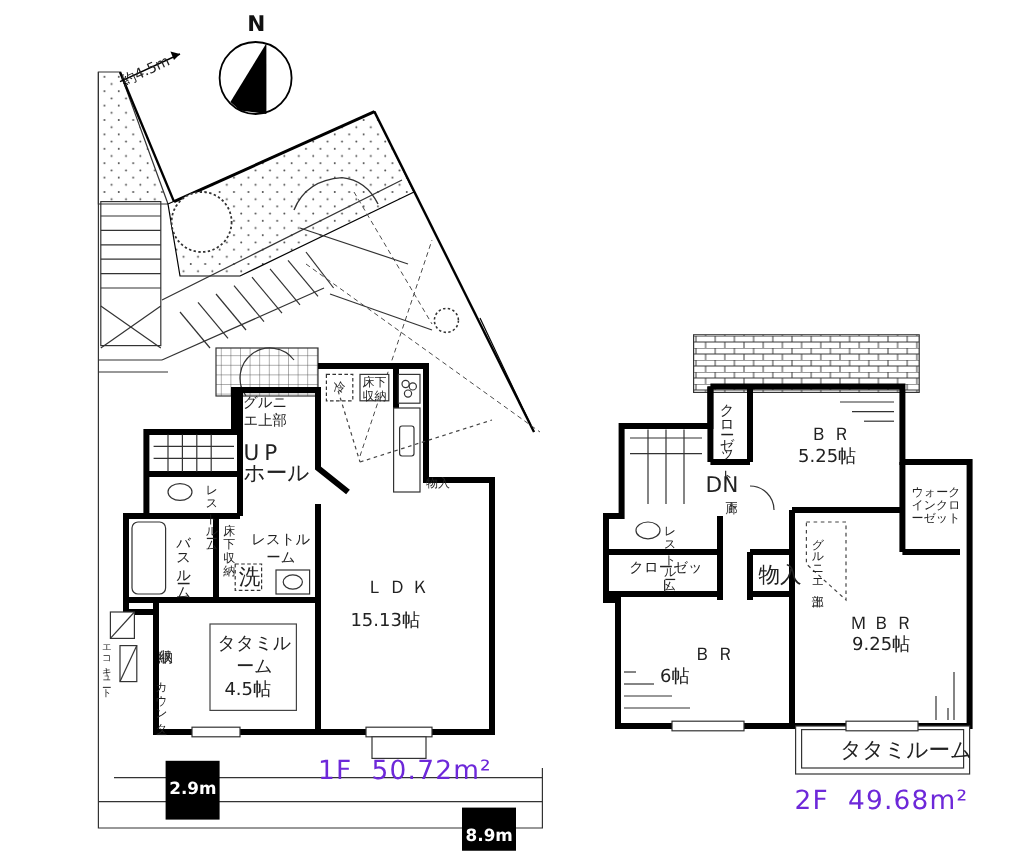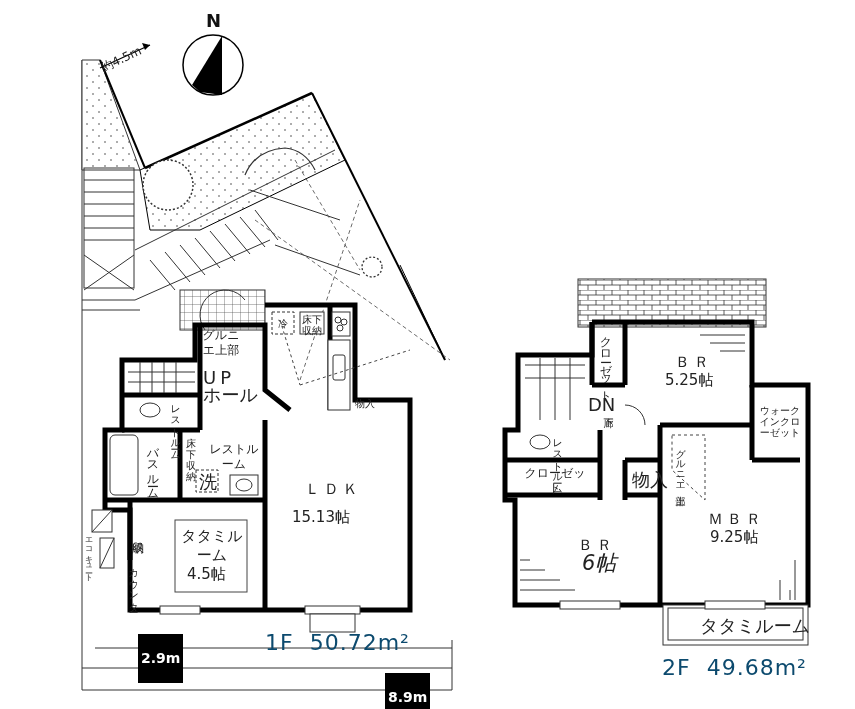--- a/index.html
+++ b/index.html
@@ -2,21 +2,21 @@
 <html><head>
 <meta charset="utf-8">
 <style>
   html,body{margin:0;padding:0;background:#ffffff;}
   body{width:855px;height:709px;position:relative;overflow:hidden;font-family:"DejaVu Sans","Liberation Sans",sans-serif;color:#111;}
   svg{position:absolute;left:0;top:0;}
   .lbl{position:absolute;font-size:18px;line-height:15px;text-align:center;color:#222;white-space:nowrap;}
   .lbl.v{writing-mode:vertical-rl;text-orientation:upright;font-size:12px;letter-spacing:0;}
   .lbl.small{font-size:10px;line-height:11px;}
   .lbl.big{font-size:15px;letter-spacing:4px;}
-  .area{position:absolute;font-size:22px;color:#0c4a6e;letter-spacing:1px;}
+  .area{position:absolute;font-size:22px;color:#6d28d9;letter-spacing:1px;}
   .dim{position:absolute;background:#000;color:#fff;font-size:14px;font-weight:bold;padding:18px 3px;line-height:13px;}
   .northN{position:absolute;font-size:18px;font-weight:bold;}
 </style>
 </head>
 <body>
 
 <svg width="855" height="709" viewBox="0 0 855 709">
   <defs>
     <pattern id="dots" width="12" height="12" patternUnits="userSpaceOnUse">
       <rect width="12" height="12" fill="#fff"></rect>
@@ -226,15 +226,15 @@
 <div class="lbl" style="left:588px;top:397px;width:14px;white-space:normal;">DN</div>
 <div class="lbl v small" style="left:603px;top:396px;height:28px;">廊下</div>
 <div class="lbl v small" style="left:552px;top:432px;height:28px;">レストルーム</div>
 <div class="lbl" style="left:520px;top:466px;width:70px;white-space:normal;font-size:12px;">クローゼット</div>
 <div class="lbl" style="left:632px;top:472px;">物入</div>
 <div class="lbl small" style="left:757px;top:405px;width:46px;white-space:normal;">ウォークインクローゼット</div>
 <div class="lbl v small" style="left:675px;top:440px;height:50px;">グルニエ上部</div>
 <div class="lbl big" style="left:708px;top:512px;">ＭＢＲ</div>
 <div class="lbl" style="left:710px;top:530px;font-size:15px;">9.25帖</div>
 <div class="lbl big" style="left:578px;top:538px;">ＢＲ</div>
-<div class="lbl" style="left:582px;top:556px;font-size:21px;font-style:italic;">6帖</div>
+<div class="lbl" style="left:550px;top:556px;font-size:15px;">6帖</div>
 <div class="lbl" style="left:700px;top:618px;">タタミルーム</div>
 <div class="area" style="left:662px;top:655px;"><span>2F</span>&nbsp;&nbsp;<span>49.68m²</span></div>
 
 </body></html>

